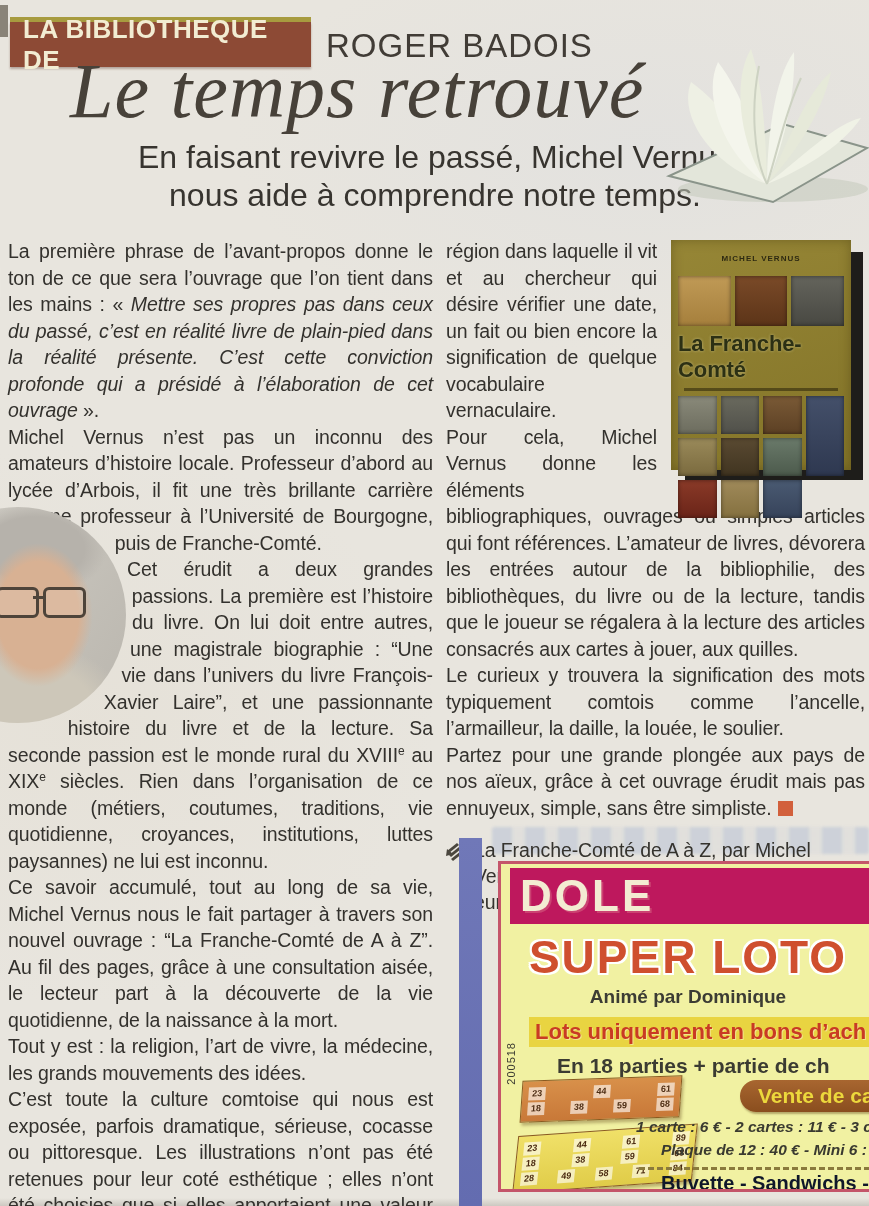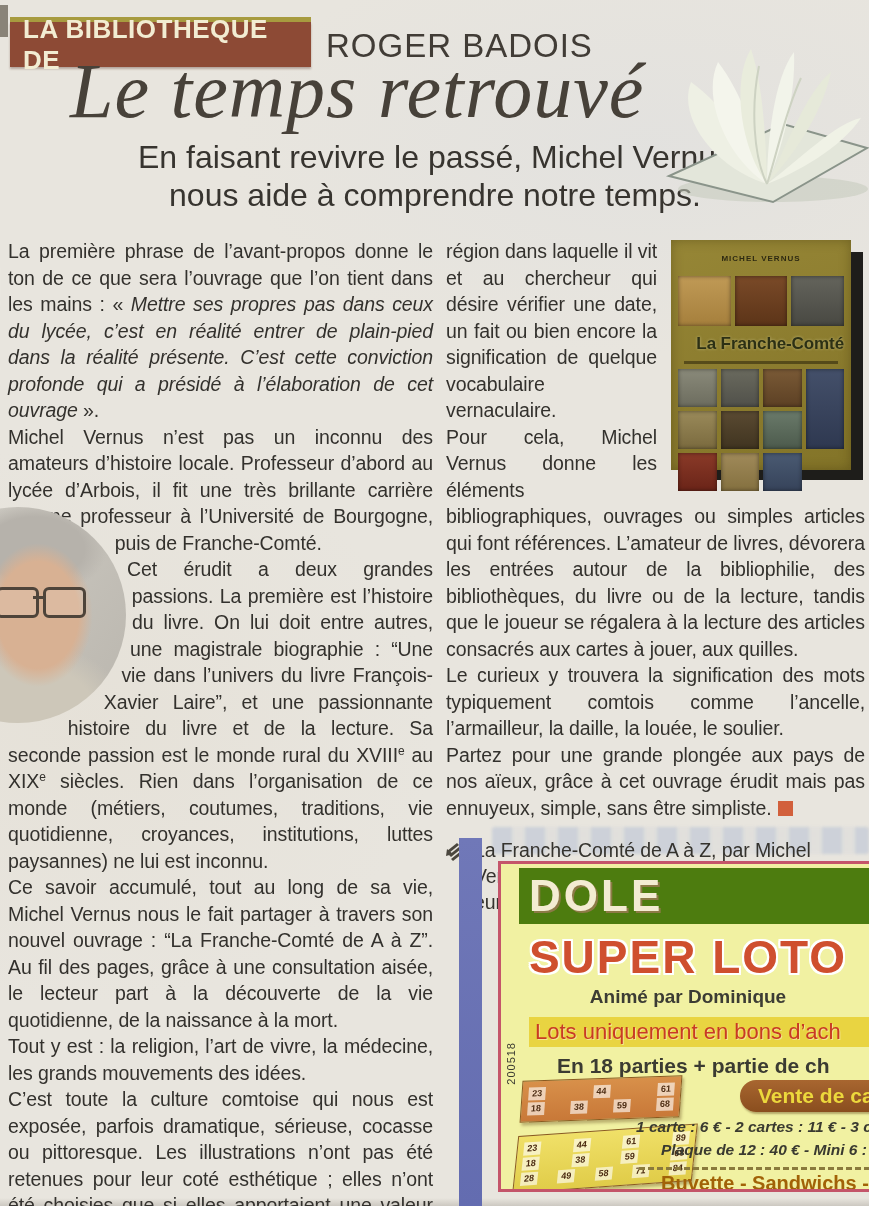--- a/index.html
+++ b/index.html
@@ -59,66 +59,66 @@
   
   .cover-float{float:right;width:194px;height:242px;margin:2px 0 10px 14px;position:relative;}
   .cover-shadow{position:absolute;left:14px;top:12px;width:178px;height:228px;background:#1e1d1a;}
   .cover{position:absolute;left:0;top:0;width:180px;height:230px;background:linear-gradient(160deg,#968636,#837428);
       box-sizing:border-box;padding:6px 7px;box-shadow:inset 0 0 12px rgba(60,50,10,.4);}
   .cover-author{text-align:center;font-size:8px;font-weight:700;color:#2e2a12;letter-spacing:1px;margin-bottom:3px;}
   .cover-row{display:flex;gap:4px;height:50px;}
   .cover-row .tile{flex:1;}
   .tile{background:#777;box-shadow:inset 0 0 4px rgba(0,0,0,.5);}
   .ta{background:linear-gradient(#c09a56,#a57f3c);} .tb{background:linear-gradient(#7a4a28,#5c3418);} .tc{background:linear-gradient(#64645c,#484842);}
-  .cover-title1{text-align:right;font-size:17px;font-weight:700;color:#2c3014;margin-top:5px;
+  .cover-title1{text-align:left;font-size:22px;font-weight:700;color:#2c3014;margin-top:5px;
       text-shadow:0 0 3px rgba(240,235,190,.5);}
   .cover-title2{text-align:center;font-size:15px;font-weight:800;color:#8e1f16;margin-top:1px;}
   .cover-subline{height:3px;margin:4px 6px 0 6px;background:rgba(42,34,10,.55);}
   .cover-grid{display:grid;grid-template-columns:repeat(4,1fr);grid-auto-rows:38px;gap:4px;margin-top:5px;}
   .g1{background:linear-gradient(#8a8a7a,#6c6c5e);} .g2{background:linear-gradient(#6a6a5e,#50504a);}
   .g3{background:linear-gradient(#7a5a36,#5c4024);} .g4{background:linear-gradient(#44506a,#2e3850);grid-row:span 2;}
   .g5{background:linear-gradient(#9a8a5a,#7a6a3e);} .g6{background:linear-gradient(#5a4a32,#403420);}
   .g7{background:linear-gradient(#6a7a6a,#4c5a4c);} .g8{background:linear-gradient(#a08a5a,#84703f);}
   .g9{background:linear-gradient(#8a3a28,#6a2418);} .g10{background:linear-gradient(#4a5a72,#36435a);}
 
   
   .reference{margin-top:16px;display:flex;gap:8px;align-items:flex-start;font-size:19.5px;line-height:26px;color:#35332e;clear:none;}
   .ref-icon{flex:0 0 auto;margin-top:4px;}
 
   
   .blue-bar{left:459px;top:838px;width:23px;height:368px;background:linear-gradient(#7078b8,#636cb0);z-index:2;}
   .ad{left:498px;top:861px;width:380px;height:331px;border:3px solid #c4556a;background:#f1f1a2;
       box-sizing:border-box;overflow:hidden;z-index:2;}
-  .ad-header{margin:4px 5px 0 18px;height:56px;background:#4d7c0f;display:flex;align-items:center;padding:0 10px;
+  .ad-header{margin:4px 5px 0 9px;height:56px;background:#be185d;display:flex;align-items:center;padding:0 10px;
       box-sizing:border-box;}
   .ad-city{font-size:44px;font-weight:900;color:#f3ecd2;letter-spacing:3px;text-shadow:2px 2px 0 rgba(220,120,140,.45);}
   .ad-venue{margin-left:14px;color:#e9d63e;font-weight:800;font-size:20px;line-height:22px;white-space:nowrap;}
   .ad-title{margin-top:6px;text-align:center;font-size:46px;font-weight:900;color:#cf4f2e;letter-spacing:2px;
       text-shadow:-2px 0 0 #fff,2px 0 0 #fff,0 -2px 0 #fff,0 2px 0 #fff,2px 2px 0 #fff,-2px 2px 0 #fff,2px -2px 0 #fff,-2px -2px 0 #fff;}
   .ad-host{text-align:center;font-size:19px;font-weight:600;color:#3c3c34;margin-top:2px;}
-  .ad-lots{margin:9px 6px 0 28px;background:#e9d441;color:#c93a24;font-weight:400;font-size:22px;
+  .ad-lots{margin:9px 6px 0 28px;background:#e9d441;color:#c93a24;font-weight:700;font-size:22px;
       padding:2px 6px;white-space:nowrap;overflow:hidden;text-shadow:1px 1px 0 rgba(255,255,255,.4);}
   .ad-parties{margin-top:7px;padding-left:56px;font-size:21px;font-weight:800;color:#3b3b32;white-space:nowrap;}
   .ad-ref{position:absolute;left:4px;top:178px;font-size:11px;color:#3a3a32;writing-mode:vertical-rl;
       transform:rotate(180deg);letter-spacing:1px;}
   .ad-cards{position:absolute;left:14px;top:212px;width:180px;height:115px;}
   .loto-card{position:absolute;padding:4px 6px;border:1px solid #8a5a20;box-shadow:2px 3px 3px rgba(90,60,20,.35);}
   .card1{left:6px;top:2px;width:146px;background:linear-gradient(#d8904a,#c87838);transform:rotate(-2deg) skewX(-6deg);}
   .card2{left:0px;top:54px;width:166px;background:linear-gradient(#f0e068,#e0cc48);transform:rotate(-4deg) skewX(-10deg);}
   .card-row{display:flex;gap:4px;margin:2px 0;justify-content:space-between;}
   .card-cell{min-width:17px;height:13px;background:rgba(255,255,255,.62);font-size:9px;font-weight:700;
       color:#4a2a10;text-align:center;line-height:13px;}
   .vente-pill{position:absolute;left:239px;top:216px;background:linear-gradient(#a86630,#8a4e1e);color:#ecd83c;
       font-weight:800;font-size:21px;padding:4px 18px;border-radius:18px;white-space:nowrap;
       box-shadow:1px 2px 2px rgba(90,60,20,.4);}
   .prices1{position:absolute;left:135px;top:254px;font-style:italic;font-size:15.5px;font-weight:600;color:#3a3a30;white-space:nowrap;}
   .prices2{position:absolute;left:160px;top:277px;font-style:italic;font-size:15.5px;font-weight:600;color:#3a3a30;white-space:nowrap;}
   .ad-divider{position:absolute;left:138px;top:303px;width:260px;height:3px;
       background:repeating-linear-gradient(90deg,#8a7a3c 0 6px, rgba(0,0,0,0) 6px 9px);}
-  .buvette{position:absolute;left:160px;top:308px;font-size:20px;font-weight:700;color:#a16207;white-space:nowrap;}
+  .buvette{position:absolute;left:160px;top:308px;font-size:20px;font-weight:700;color:#0f172a;white-space:nowrap;}
 </style>
 </head>
 <body>
 
 <div class="abs scan-corner"></div>
 <div class="abs watermark">DIM</div>
 <div class="abs ghost-strip"></div>
 <div class="abs bottom-edge"></div>
 
 <div class="abs rule-top"></div>
@@ -142,21 +142,21 @@
     <path d="M112 158 C 112 116, 119 52, 139 26 C 141 72, 126 126, 112 158" fill="#f2f4ea"></path>
     <path d="M112 158 C 131 122, 151 66, 176 46 C 166 92, 136 132, 112 158" fill="#e6e9d9"></path>
     <path d="M112 158 C 146 132, 181 97, 206 92 C 186 122, 141 147, 112 158" fill="#f0f2e6"></path>
     <path d="M112 158 C 98 130, 96 80, 104 40" stroke="#cdd2c2" stroke-width="2" fill="none"></path>
     <path d="M112 158 C 122 128, 130 86, 146 52" stroke="#cdd2c2" stroke-width="2" fill="none"></path>
   </svg>
 </div>
 
 <div class="abs columns">
   <div class="col col-left">
-      <p class="para"><span>La première phrase de l’avant-propos donne le ton de ce que sera l’ouvrage que l’on tient dans les mains : « </span><span class="it">Mettre ses propres pas dans ceux du lycée, c’est en réalité entrer de plain-pied dans la réalité présente. C’est cette conviction profonde qui a présidé à l’élaboration de cet ouvrage</span><span> ».</span></p>
+      <p class="para"><span>La première phrase de l’avant-propos donne le ton de ce que sera l’ouvrage que l’on tient dans les mains : « </span><span class="it">Mettre ses propres pas dans ceux du passé, c’est en réalité livre de plain-pied dans la réalité présente. C’est cette conviction profonde qui a présidé à l’élaboration de cet ouvrage</span><span> ».</span></p>
       <p class="para"><span>Michel Vernus n’est pas un inconnu des amateurs d’histoire locale. Professeur d’abord au lycée d’Arbois, il fit une très brillante carrière comme </span><span class="portrait-float">
           <span class="p-face">
             <span class="lens lens1"></span>
             <span class="lens lens2"></span>
             <span class="bridge"></span>
           </span>
         </span><span>professeur à l’Université de Bourgogne, puis de Franche-Comté.</span></p>
       <p class="para"><span>Cet érudit a deux grandes passions. La première est l’histoire du livre. On lui doit entre autres, une magistrale biographie : “Une vie dans l’univers du livre François-Xavier Laire”, et une passionnante histoire du livre et de la lecture. Sa seconde passion est le monde rural du XVIII</span><sup>e</sup><span> au XIX</span><sup>e</sup><span> siècles. Rien dans l’organisation de ce monde (métiers, coutumes, traditions,  vie quotidienne, croyances, institutions, luttes paysannes) ne lui est  inconnu.</span></p>
       <p class="para"><span>Ce savoir accumulé, tout au long de sa vie, Michel Vernus nous le fait partager à travers son nouvel ouvrage : “La Franche-Comté de A à Z”. Au fil des pages, grâce à une consultation aisée, le lecteur part à la découverte de la vie quotidienne, de la naissance à la mort.</span></p>
       <p class="para"><span>Tout y est : la religion, l’art de vivre, la médecine, les grands mouvements des idées.</span></p>

